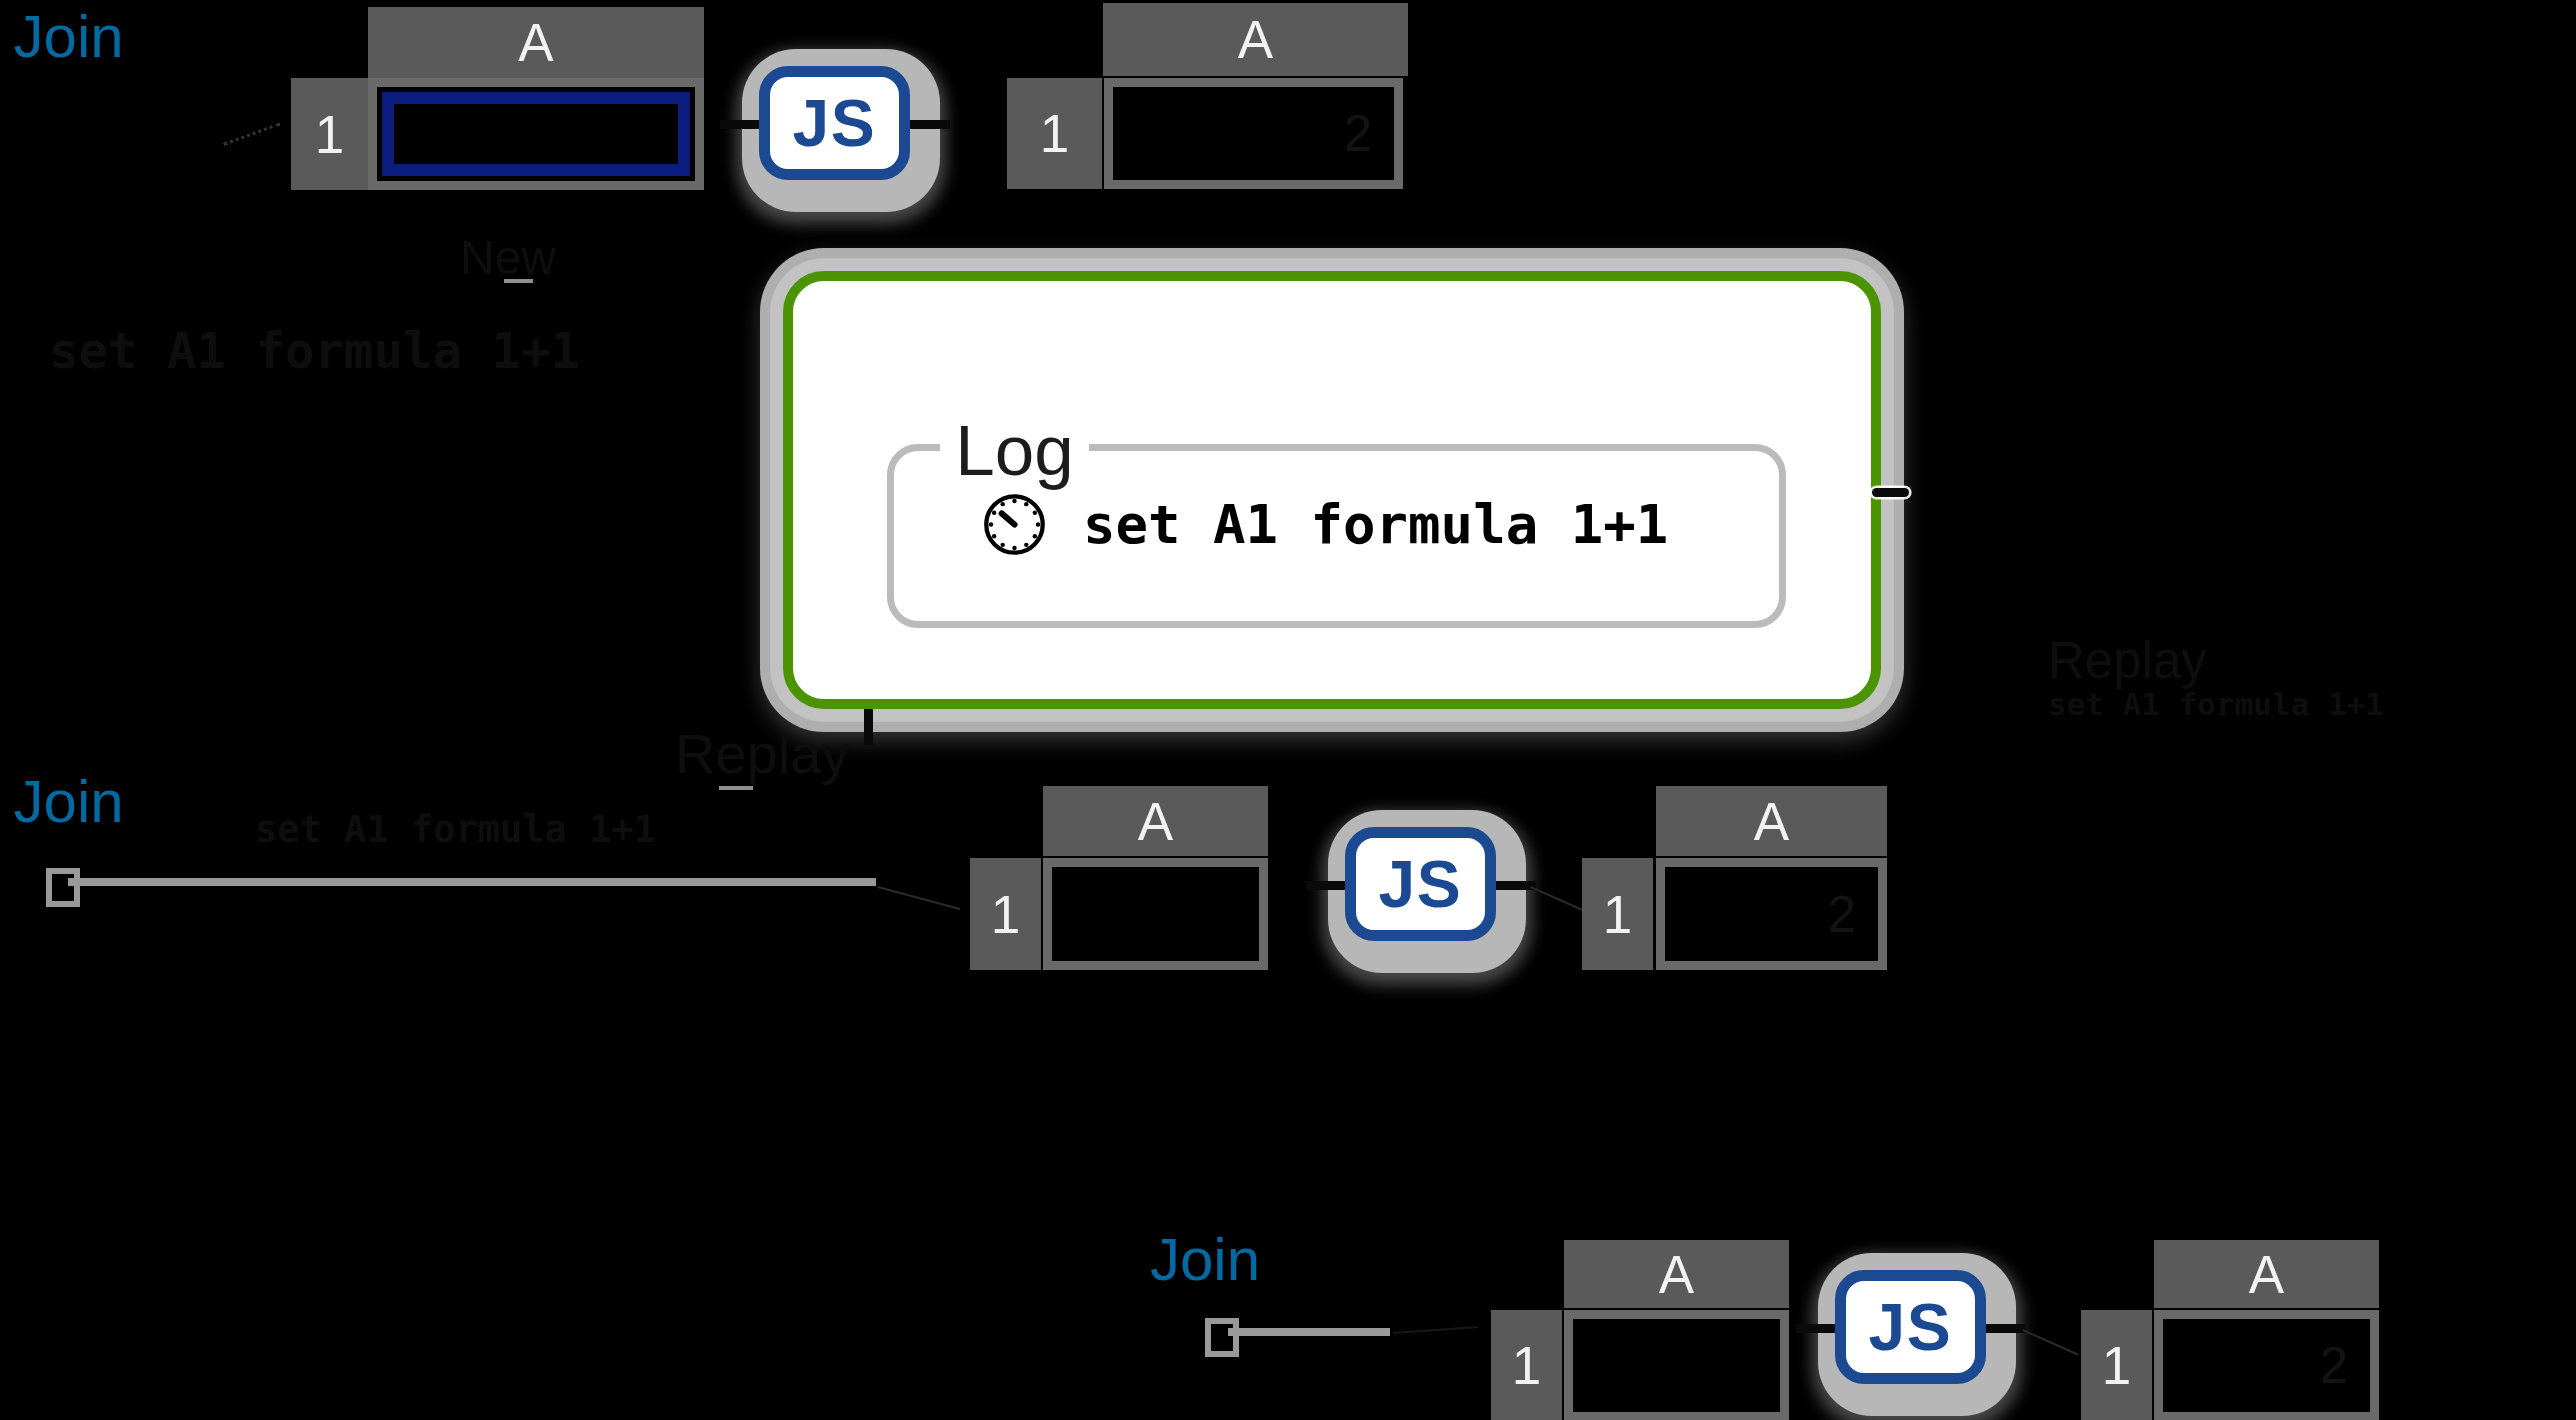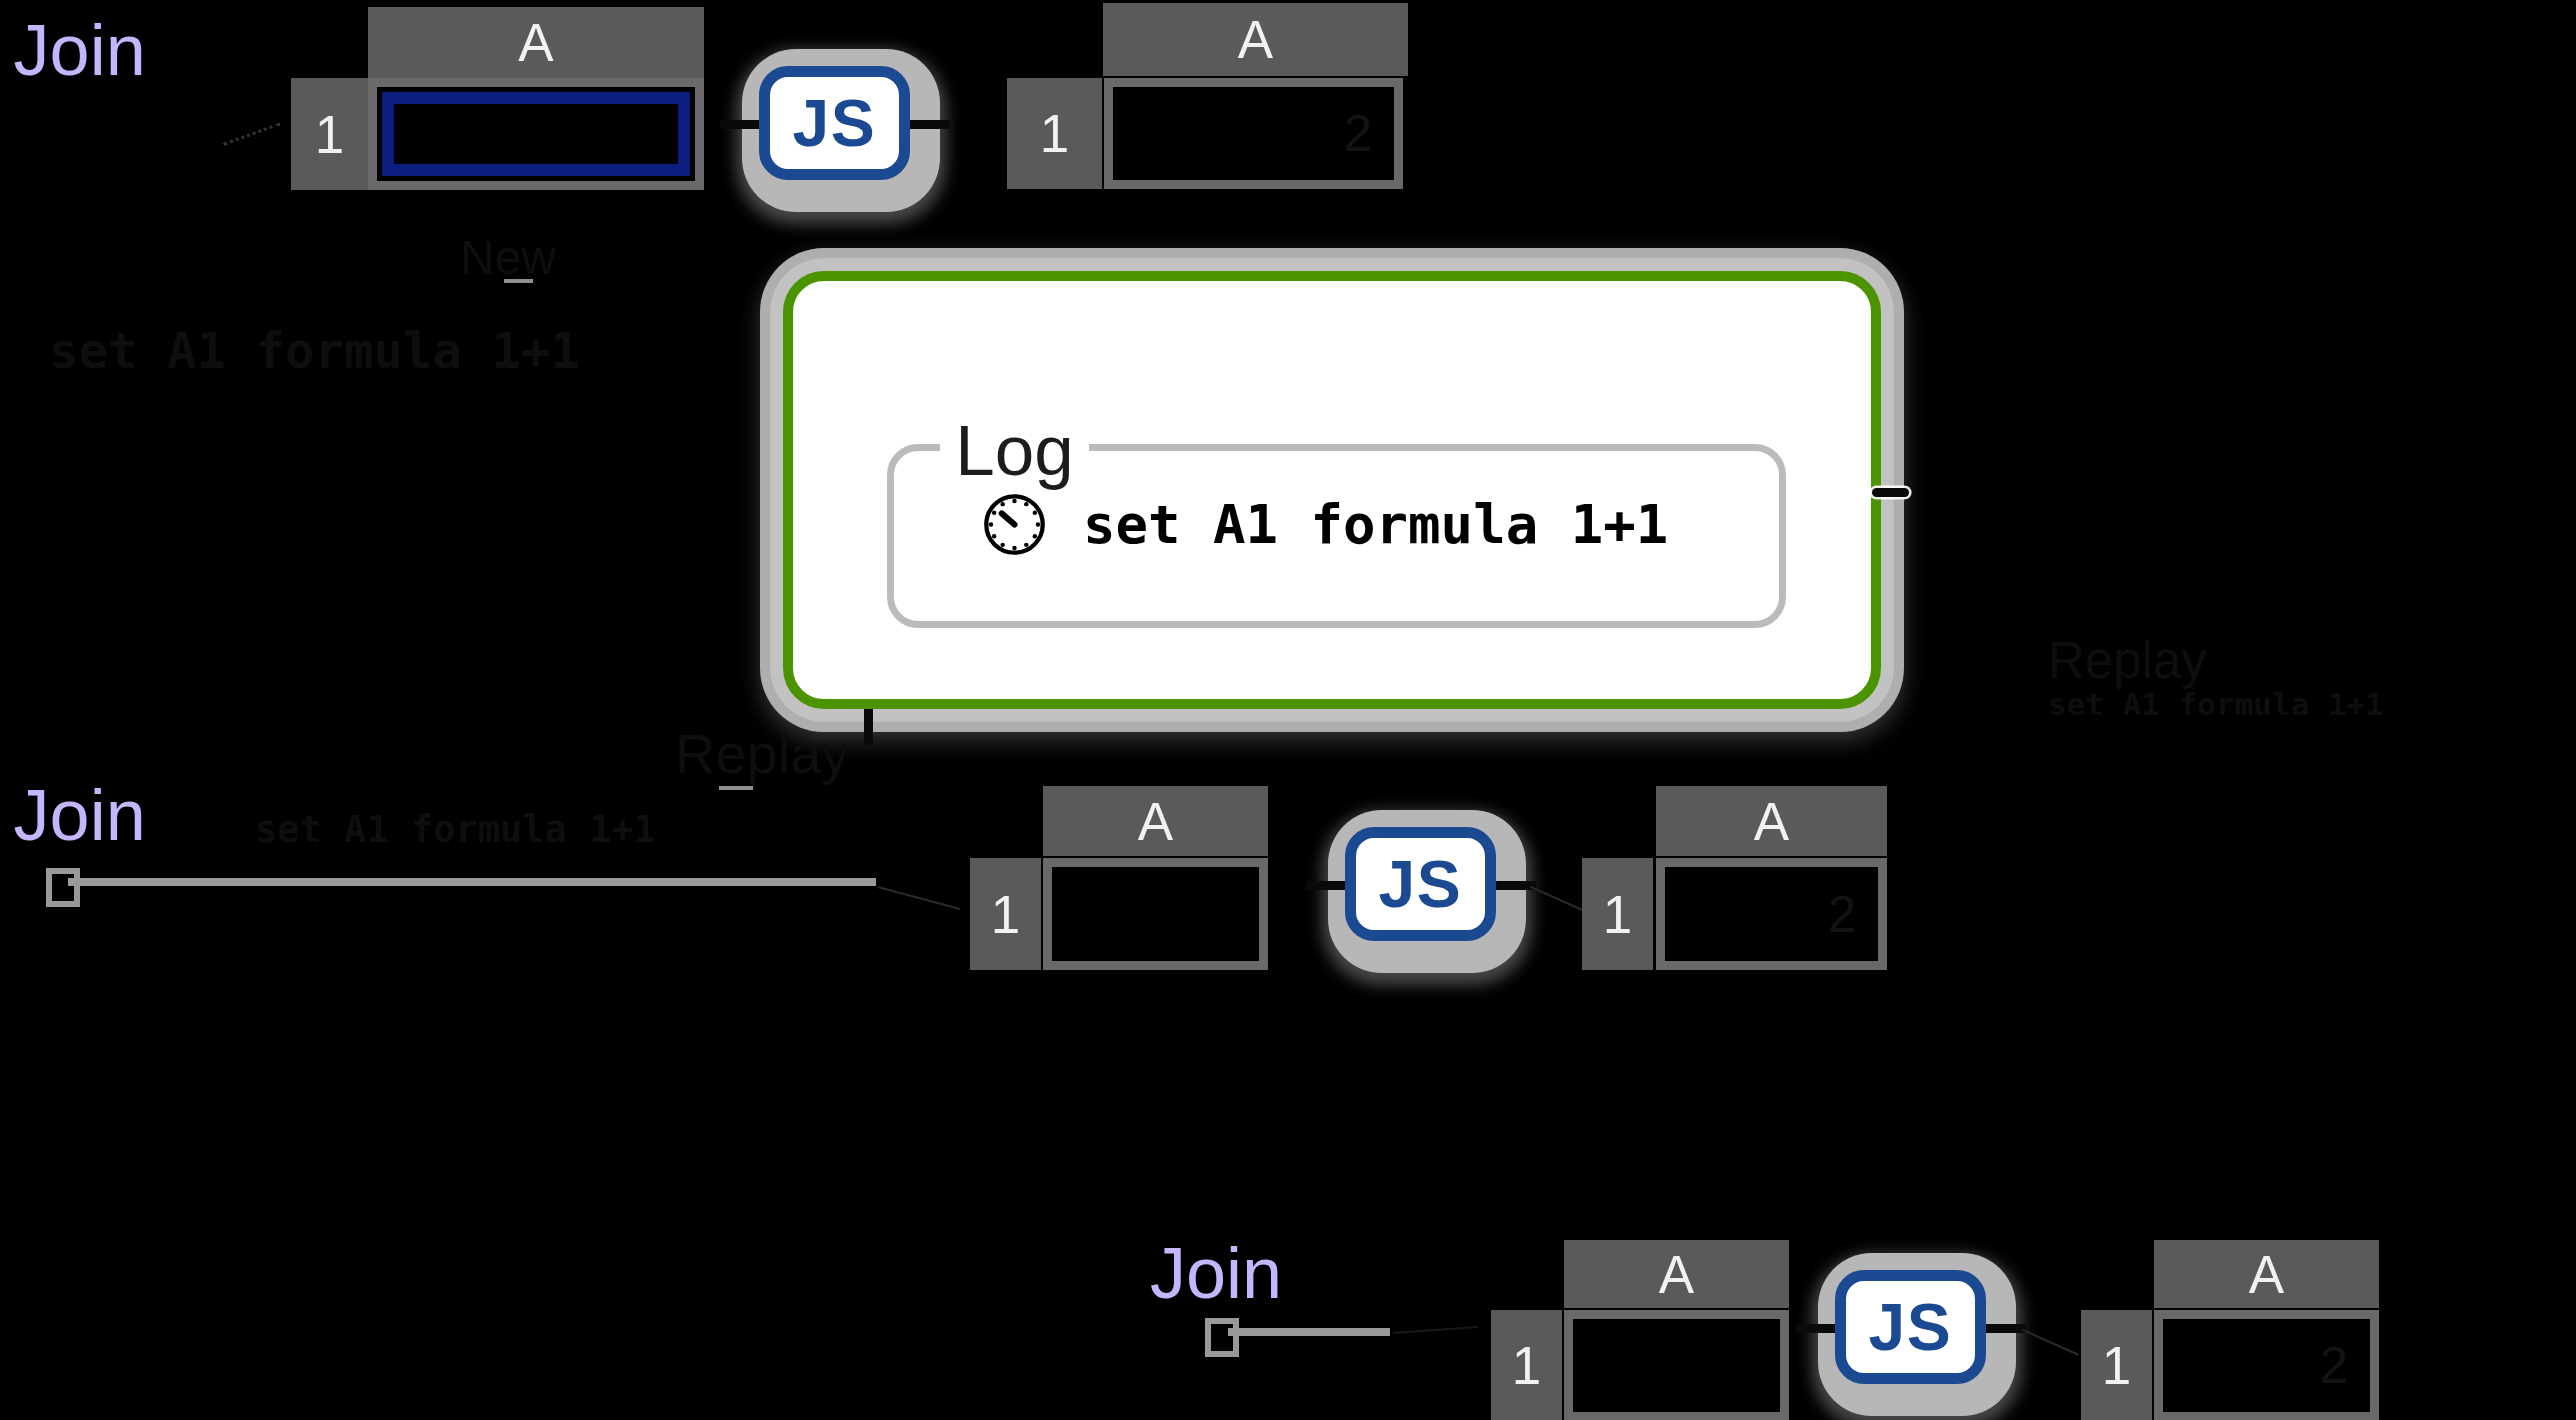--- a/index.html
+++ b/index.html
@@ -1,21 +1,21 @@
 <!DOCTYPE html>
 <html style="font-size:13.6px"><head>
 <meta charset="utf-8">
 <style>
   html,body{margin:0;padding:0;background:#000;}
   .stage{position:relative;width:2576px;height:1421px;background:#000;overflow:hidden;
          font-family:"Liberation Sans",sans-serif;}
   .abs{position:absolute;}
 
   
-  .join{color:#c4b5fd;font-size:72px;line-height:1.05;font-weight:400;margin-top:8px;}
+  .join{color:#0369a1;font-size:60px;line-height:1.05;font-weight:400;}
   .hidden-word{color:#0e0e0e;font-weight:400;white-space:nowrap;}
   .hidden-cmd{color:#0e0e0e;font-family:"DejaVu Sans Mono",monospace;font-weight:bold;white-space:nowrap;}
   .artifact{background:#8f8f8f;}
 
   
   .tl-line{background:#999;height:7.7px;}
   .tl-square{width:22px;height:27px;border:6px solid #999;background:#000;}
   .diag{border-top:3.4px dotted #333;height:0;transform-origin:left top;}
   .diag-solid{border-top:2.6px solid #2a2a2a;height:0;transform-origin:left top;}
 

